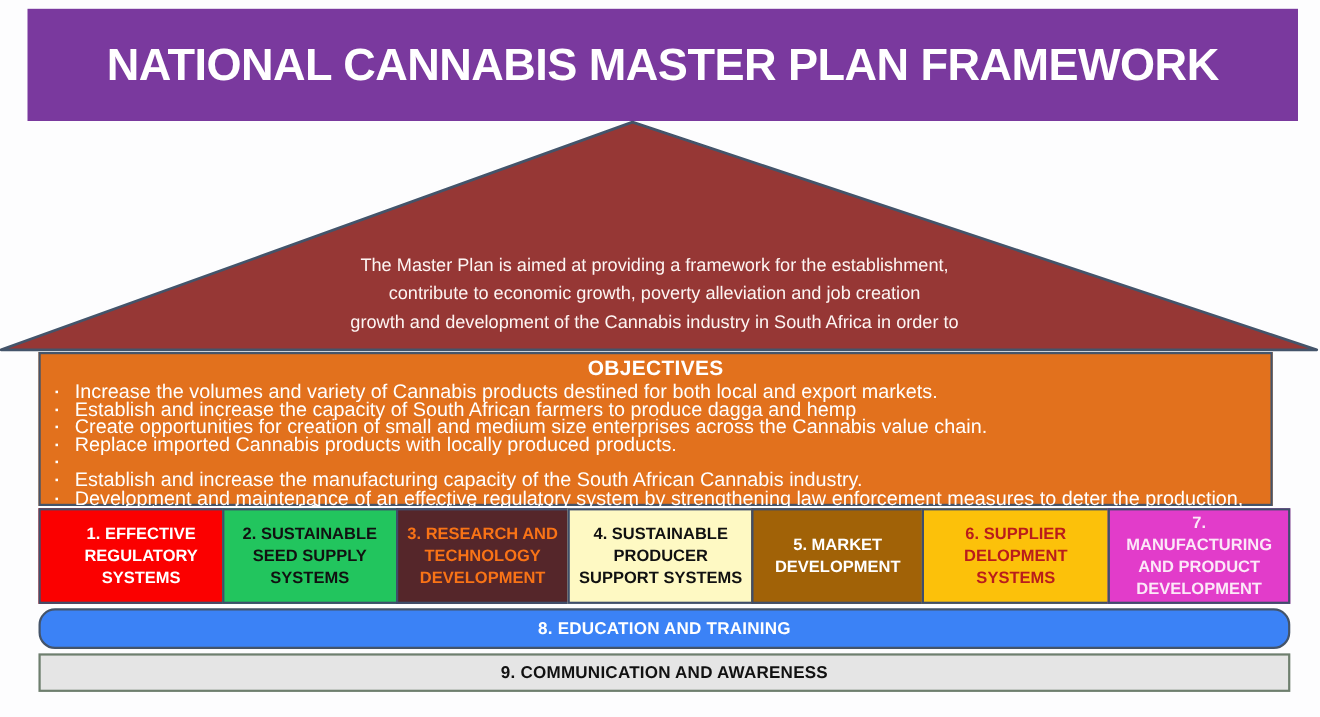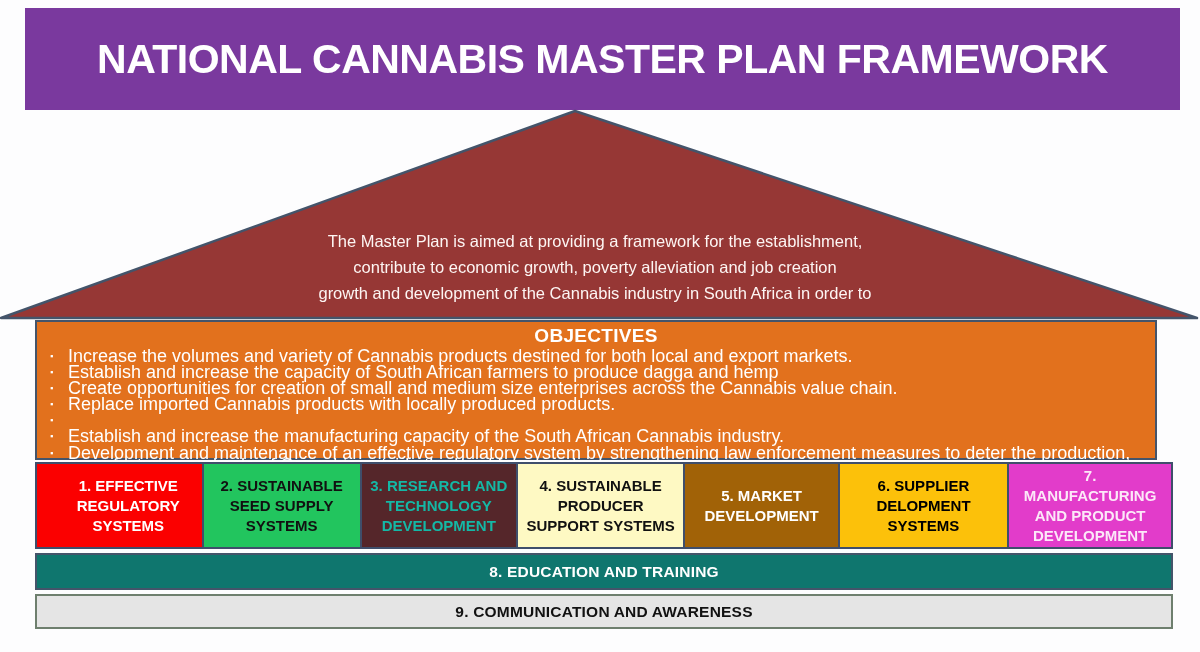--- a/index.html
+++ b/index.html
@@ -113,37 +113,37 @@
     </div>
   </div>
 
   <div class="pillars">
     <div class="pillar" style="flex: 150 0 0px; background-color: rgb(251, 0, 0); color: rgb(255, 255, 255); padding-left: 20px;">1. EFFECTIVE
 REGULATORY
 SYSTEMS</div>
     <div class="pillar" style="flex: 160 0 0px; background-color: #22c55e; color: rgb(17, 17, 17);">2. SUSTAINABLE
 SEED SUPPLY
 SYSTEMS</div>
-    <div class="pillar" style="flex: 158 0 0px; background-color: rgb(85, 38, 42); color: #14b8a6;">3. RESEARCH AND
+    <div class="pillar" style="flex: 158 0 0px; background-color: rgb(85, 38, 42); color: #f97316;">3. RESEARCH AND
 TECHNOLOGY
 DEVELOPMENT</div>
     <div class="pillar" style="flex: 170 0 0px; background-color: #fef9c3; color: rgb(17, 17, 17);">4. SUSTAINABLE
 PRODUCER
 SUPPORT SYSTEMS</div>
     <div class="pillar" style="flex: 156 0 0px; background-color: #a16207; color: rgb(255, 255, 255);">5. MARKET
 DEVELOPMENT</div>
-    <div class="pillar" style="flex: 172 0 0px; background-color: rgb(252, 193, 10); color: #000000;">6. SUPPLIER
+    <div class="pillar" style="flex: 172 0 0px; background-color: rgb(252, 193, 10); color: #b91c1c;">6. SUPPLIER
 DELOPMENT
 SYSTEMS</div>
     <div class="pillar" style="flex: 166 0 0px; background-color: rgb(226, 60, 202); color: rgb(252, 232, 248);">7.
 MANUFACTURING
 AND PRODUCT
 DEVELOPMENT</div>
   </div>
 
-  <div class="bar education" style="background-color: #0f766e; color: rgb(255, 255, 255);">
+  <div class="bar education" style="background-color: #3b82f6; color: rgb(255, 255, 255); border-radius: 15px;">
     <span>8. EDUCATION AND TRAINING</span>
   </div>
   <div class="bar communication" style="background-color: #e5e5e5; color: rgb(17, 17, 17);">
     <span>9. COMMUNICATION AND AWARENESS</span>
   </div>
 
 </div>
 
 </body></html>

